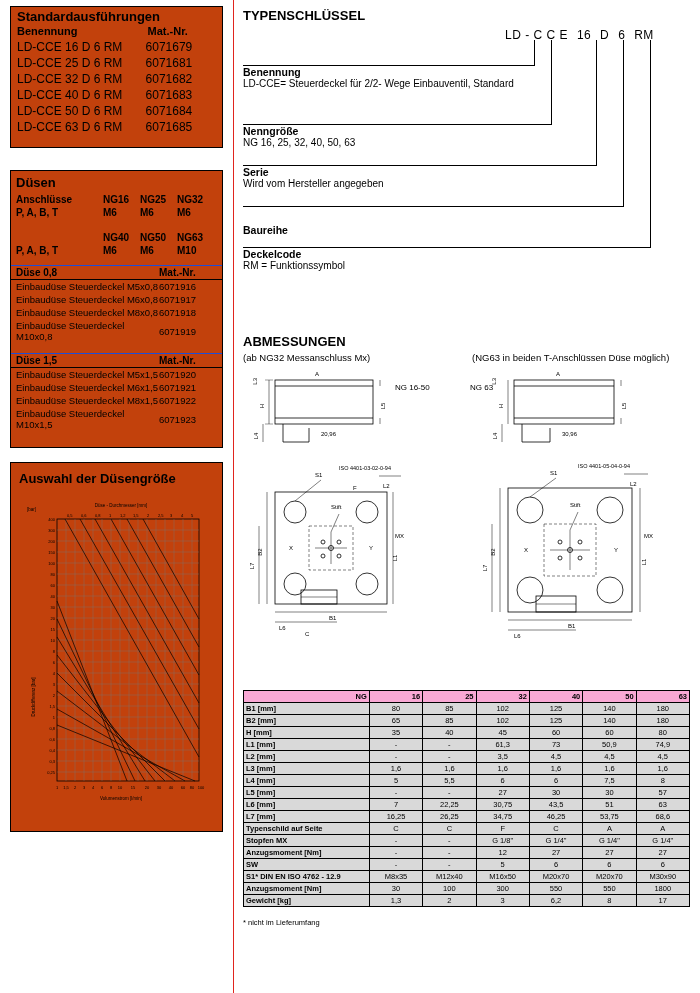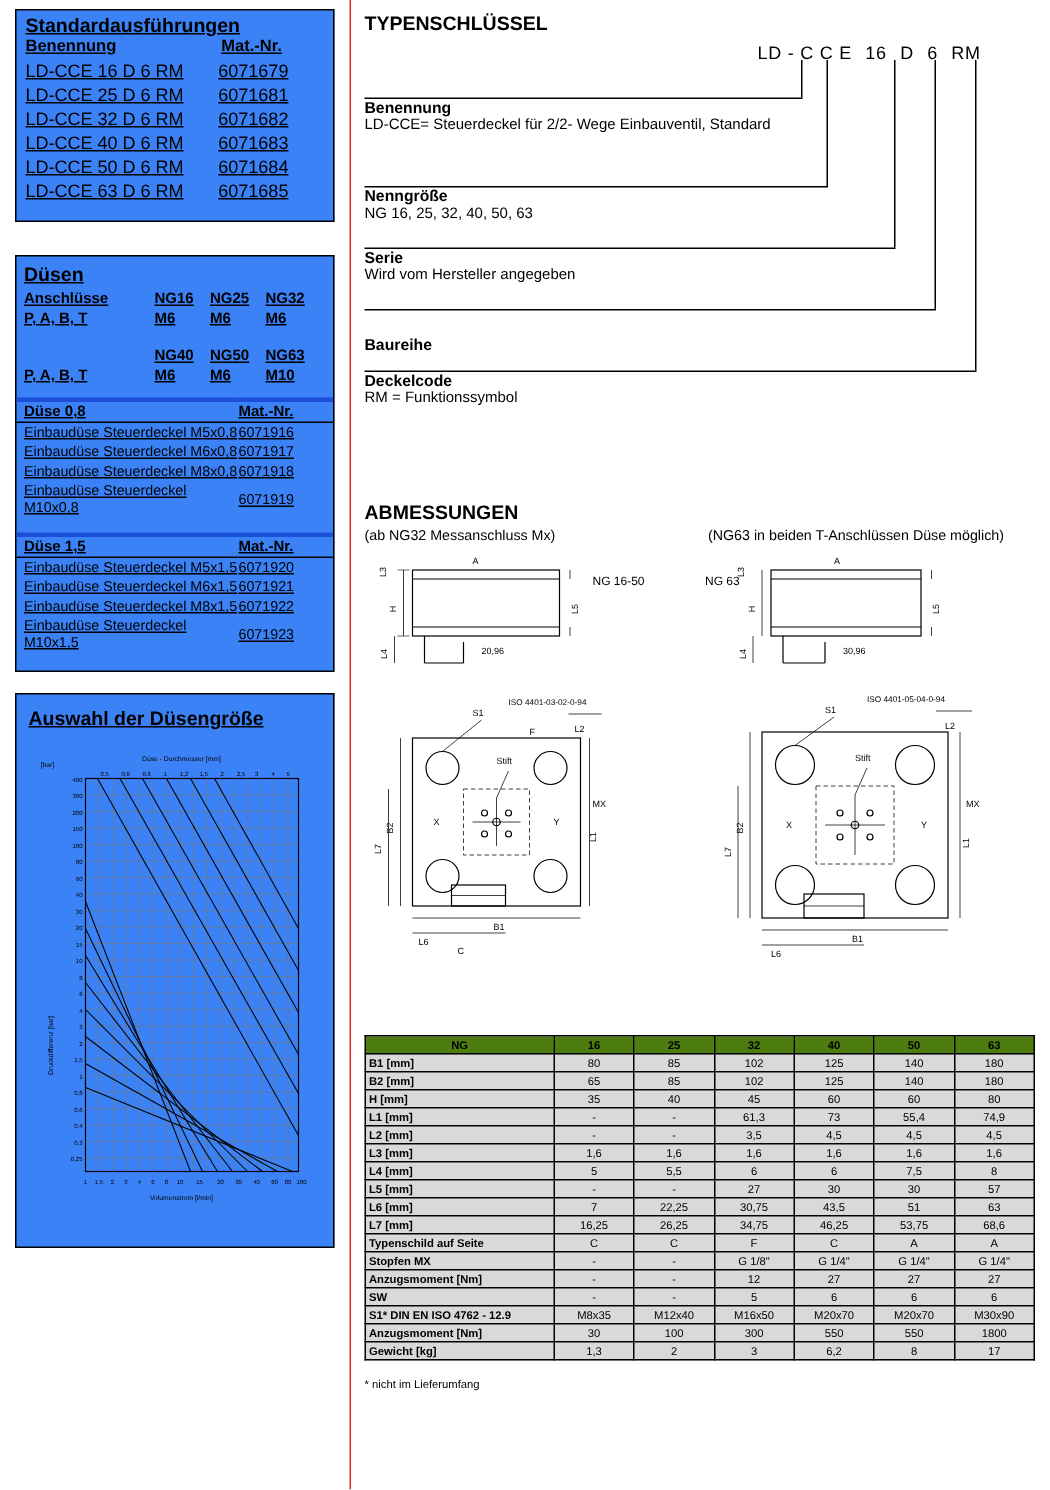--- a/index.html
+++ b/index.html
@@ -9,42 +9,42 @@
     background:#ffffff;
     font-family:"Liberation Sans", sans-serif;
     font-size:9px; color:#000;
   }
   .page { position:relative; width:700px; height:993px; overflow:hidden; }
 
   
   .vline { position:absolute; left:233px; top:0; width:1px; height:993px; background:#e0241e; }
 
   
-  .box { position:absolute; border:1px solid #000; background:#3b82f6;text-decoration:underline; }
+  .box { position:absolute; border:1px solid #000; background:#c2410c; }
 
   .tbl { border-collapse:collapse; width:100%; }
   .tbl td { padding:0 2px; font-size:10.5px; }
 
   
   #std-box { left:10px; top:6px; width:213px; height:142px; }
   #std-title { font-size:13px; font-weight:bold; padding:2px 0 1px 6px; }
   .std-head td { font-size:11px; font-weight:bold; padding-bottom:2px; }
   .std-row td { font-size:12px; padding:1px 0; }
   .c1 { padding-left:6px !important; width:132px; }
   .c2 { width:75px; }
 
   
   #dues-box { left:10px; top:170px; width:213px; height:278px; }
   #dues-title { font-size:13px; font-weight:bold; padding:4px 0 3px 5px; }
   .dtbl { width:100%; border-collapse:collapse; }
   .dtbl td { font-size:9.5px; padding:1px 0; }
   .pad5 { padding-left:5px !important; }
   .ng-h td { font-weight:bold; font-size:10px; }
   .row-ab td { font-weight:bold; font-size:10px; }
-  .hdr-row td { font-weight:bold; font-size:10px; border-top:3px solid #1d4ed8; border-bottom:1px solid #000; padding:1px 0; }
+  .hdr-row td { font-weight:bold; font-size:10px; border-top:1px solid #1d4ed8; border-bottom:1px solid #000; padding:1px 0; }
   .mat { text-align:left; }
 
   
   #ausw-box { left:10px; top:462px; width:213px; height:370px; }
   #ausw-title { font-size:13px; font-weight:bold; padding:8px 0 4px 8px; }
   #chart-wrap { position:absolute; left:14px; top:34px; width:186px; height:320px; }
 
   
   .h2 { font-size:13px; font-weight:bold; }
   #typ-title { position:absolute; left:243px; top:8px; }
@@ -62,21 +62,21 @@
   .lh { height:1px; }
 
   
   .draw { position:absolute; }
 
   
   #dimtable { position:absolute; left:243px; top:690px; width:447px; }
   #dimtable table { border-collapse:collapse; width:100%; }
   #dimtable td { border:1px solid #000; font-size:7.5px; padding:0px 2px; height:11px; line-height:11px; }
   #dimtable td.lbl { width:125px; font-weight:bold; background:#d9d9d9; }
-  #dimtable tr.head td { font-weight:bold; background:#4d7c0f; text-align:center; }
+  #dimtable tr.head td { font-weight:bold; background:#f9a8d4; text-align:right; }
   #dimtable td.val { text-align:center; background:#d9d9d9; width:53px; }
   #footnote { position:absolute; left:243px; top:918px; font-size:7.5px; }
 
   .note { position:absolute; font-size:9.5px; }
 </style>
 </head>
 <body>
 
 <div class="page">
 
@@ -580,21 +580,21 @@
             <td class="val">60</td>
             <td class="val">60</td>
             <td class="val">80</td>
           </tr>
       <tr>
             <td class="lbl">L1 [mm]</td>
             <td class="val">-</td>
             <td class="val">-</td>
             <td class="val">61,3</td>
             <td class="val">73</td>
-            <td class="val">55,4</td>
+            <td class="val">50,9</td>
             <td class="val">74,9</td>
           </tr>
       <tr>
             <td class="lbl">L2 [mm]</td>
             <td class="val">-</td>
             <td class="val">-</td>
             <td class="val">3,5</td>
             <td class="val">4,5</td>
             <td class="val">4,5</td>
             <td class="val">4,5</td>

